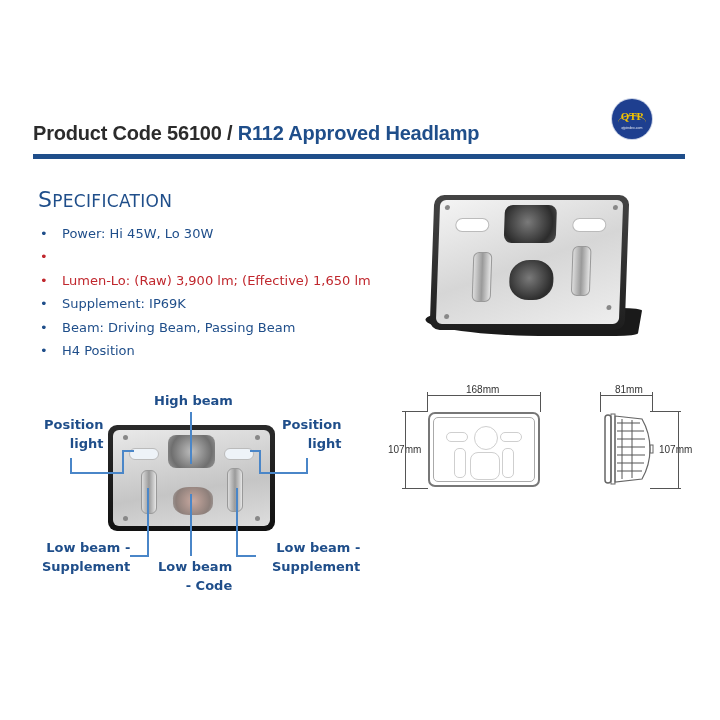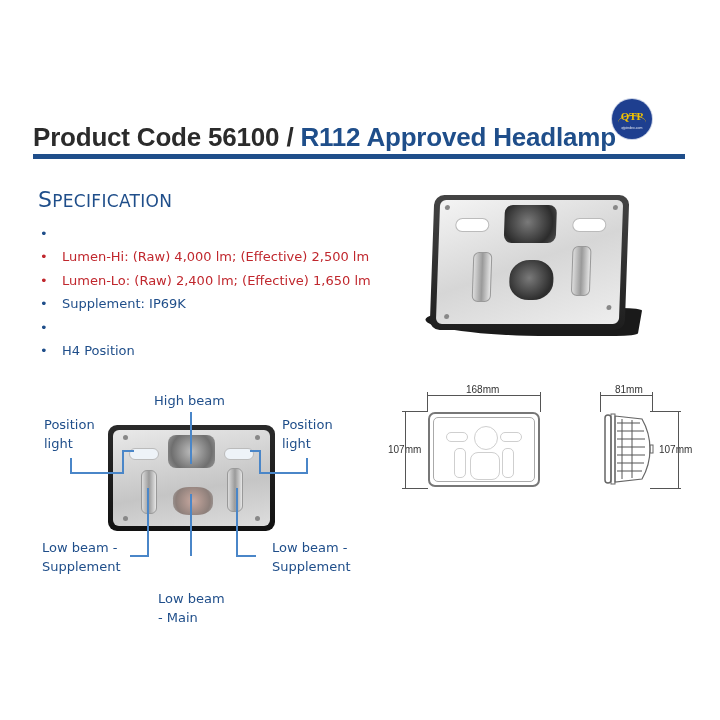--- a/index.html
+++ b/index.html
@@ -1,17 +1,17 @@
 <!DOCTYPE html>
 <html><head>
 <meta charset="utf-8">
 <style>
   html, body { margin:0; padding:0; background:#ffffff; }
   body { width:720px; height:720px; position:relative; overflow:hidden; font-family:"Liberation Sans", sans-serif; }
-  .title { position:absolute; left:33px; top:122px; font-family:"Liberation Sans", sans-serif; font-weight:bold; font-size:26px; color:#2b2b2b; letter-spacing:-0.2px; white-space:nowrap; }
+  .title { position:absolute; left:33px; top:122px; font-family:"Liberation Sans", sans-serif; font-weight:bold; font-size:20px; color:#2b2b2b; letter-spacing:-0.2px; white-space:nowrap; }
   .title .accent { color:#1f4e8a; }
   .rule { position:absolute; left:33px; top:154px; width:652px; height:5px; background:#1f4e8a; }
   .logo { position:absolute; left:612px; top:99px; width:40px; height:40px; border-radius:50%; background:#1e3f8f; box-shadow:0 0 0 1px #c9d2e6; }
   .logo span { position:absolute; left:0; right:0; top:11px; text-align:center; font-family:"Liberation Serif", serif; font-weight:bold; font-size:11px; color:#f2c200; }
   .logo .sub { top:27px; font-size:3.5px; color:#e8ecf6; font-family:"Liberation Sans", sans-serif; font-weight:normal; }
   .logo .arc { position:absolute; left:6px; top:16px; width:28px; height:14px; border-top:1px solid #f2c200; border-radius:50% 50% 0 0; }
 
   .spec-title { position:absolute; left:38px; top:187px; color:#1f4e8a; font-family:"DejaVu Sans", sans-serif; font-size:22px; letter-spacing:0.3px; white-space:nowrap; }
   .spec-title .small { font-size:17px; }
   .spec-list { position:absolute; left:38px; top:222px; margin:0; padding:0; list-style:none; }
@@ -25,21 +25,21 @@
   .photo .frame { position:absolute; left:12px; top:5px; width:195px; height:135px; background:linear-gradient(#444,#1e1e1e); border-radius:10px; transform:skewX(-2deg); }
   .photo .lens { position:absolute; left:6px; top:5px; right:6px; bottom:6px; background:linear-gradient(160deg,#f4f4f4,#d6d6d6 50%,#eeeeee); border-radius:6px; }
   .pl { position:absolute; background:#ffffff; border:1px solid #bbb; border-radius:7px; }
   .dark-lens { position:absolute; background:radial-gradient(circle at 45% 45%, #7a7a7a, #2c2c2c 70%, #555); border-radius:8px; }
   .side-lens { position:absolute; background:linear-gradient(90deg,#dcdcdc,#9a9a9a,#e6e6e6); border:1px solid #999; border-radius:6px; }
   .screw { position:absolute; width:5px; height:5px; border-radius:50%; background:#888; }
 
   
   .diag { position:absolute; left:108px; top:425px; width:167px; height:106px; background:linear-gradient(#2a2a2a,#111); border-radius:9px; }
   .diag .lens { position:absolute; left:5px; top:5px; right:5px; bottom:5px; background:linear-gradient(170deg,#e9e9e9,#c5c5c5 60%,#dddddd); border-radius:6px; }
-  .lbl { position:absolute; font-family:"DejaVu Sans", sans-serif; font-size:13px; color:#1f4e8a; text-align:left; line-height:19px; white-space:nowrap; }
+  .lbl { position:absolute; font-family:"DejaVu Sans", sans-serif; font-size:13px; color:#1f4e8a; text-align:right; line-height:19px; white-space:nowrap;font-weight:bold; }
   .ln { position:absolute; background:#4a86c8; }
 
   
   .dim-text { position:absolute; font-family:"Liberation Sans", sans-serif; font-size:10px; color:#333; white-space:nowrap; }
   .dl { position:absolute; background:#555; }
   .front-draw { position:absolute; left:428px; top:412px; width:112px; height:75px; border:2px solid #777; border-radius:7px; box-sizing:border-box; }
   .front-draw .inner { position:absolute; left:3px; top:3px; right:3px; bottom:3px; border:1px solid #aaa; border-radius:5px; }
   .ghost { position:absolute; border:1px solid #cfcfcf; border-radius:5px; }
   .side-draw { position:absolute; left:604px; top:413px; width:50px; height:72px; }
 </style>
@@ -52,25 +52,25 @@
 </div>
 <div class="logo">
   <div class="arc"></div>
   <span>QTP</span>
   <span class="sub">qtpindex.com</span>
 </div>
 <div class="rule"></div>
 
 <div class="spec-title"><span>S</span><span class="small">PECIFICATION</span></div>
 <ul class="spec-list">
-  <li><span class="dot">•</span></li>
-  <li class="red"><span class="dot">•</span><span>Lumen-Hi: (Raw) 4,000 lm; (Effective) 2,500 lm</span></li>
-  <li class="red"><span class="dot">•</span><span>Lumen-Lo: (Raw) 2,400 lm; (Effective) 1,650 lm</span></li>
+  <li><span class="dot">•</span><span>Power: Hi 45W, Lo 30W</span></li>
+  <li class="red"><span class="dot">•</span></li>
+  <li class="red"><span class="dot">•</span><span>Lumen-Lo: (Raw) 3,900 lm; (Effective) 1,650 lm</span></li>
   <li><span class="dot">•</span><span>Supplement: IP69K</span></li>
-  <li><span class="dot">•</span></li>
+  <li><span class="dot">•</span><span>Beam: Driving Beam, Passing Beam</span></li>
   <li><span class="dot">•</span><span>H4 Position</span></li>
 </ul>
 
 <div class="photo">
   <div class="shadow"></div>
   <div class="frame">
     <div class="lens">
       <div class="screw" style="left:5px;top:5px;"></div>
       <div class="screw" style="right:5px;top:5px;"></div>
       <div class="screw" style="left:8px;bottom:5px;"></div>
@@ -106,23 +106,23 @@
   <div>light</div>
 </div>
 <div class="lbl" style="left:282px;top:415px;">
   <div>Position</div>
   <div>light</div>
 </div>
 <div class="lbl" style="left:42px;top:538px;">
   <div>Low beam -</div>
   <div>Supplement</div>
 </div>
-<div class="lbl" style="left:158px;top:557px;margin-top:32px;">
+<div class="lbl" style="left:158px;top:557px;">
   <div>Low beam</div>
-  <div>- Main</div>
+  <div>- Code</div>
 </div>
 <div class="lbl" style="left:272px;top:538px;">
   <div>Low beam -</div>
   <div>Supplement</div>
 </div>
 
 <div class="ln" style="left:190px;top:412px;width:2px;height:52px;"></div>
 <div class="ln" style="left:70px;top:458px;width:2px;height:15px;"></div>
 <div class="ln" style="left:70px;top:472px;width:54px;height:2px;"></div>
 <div class="ln" style="left:122px;top:450px;width:2px;height:24px;"></div>

